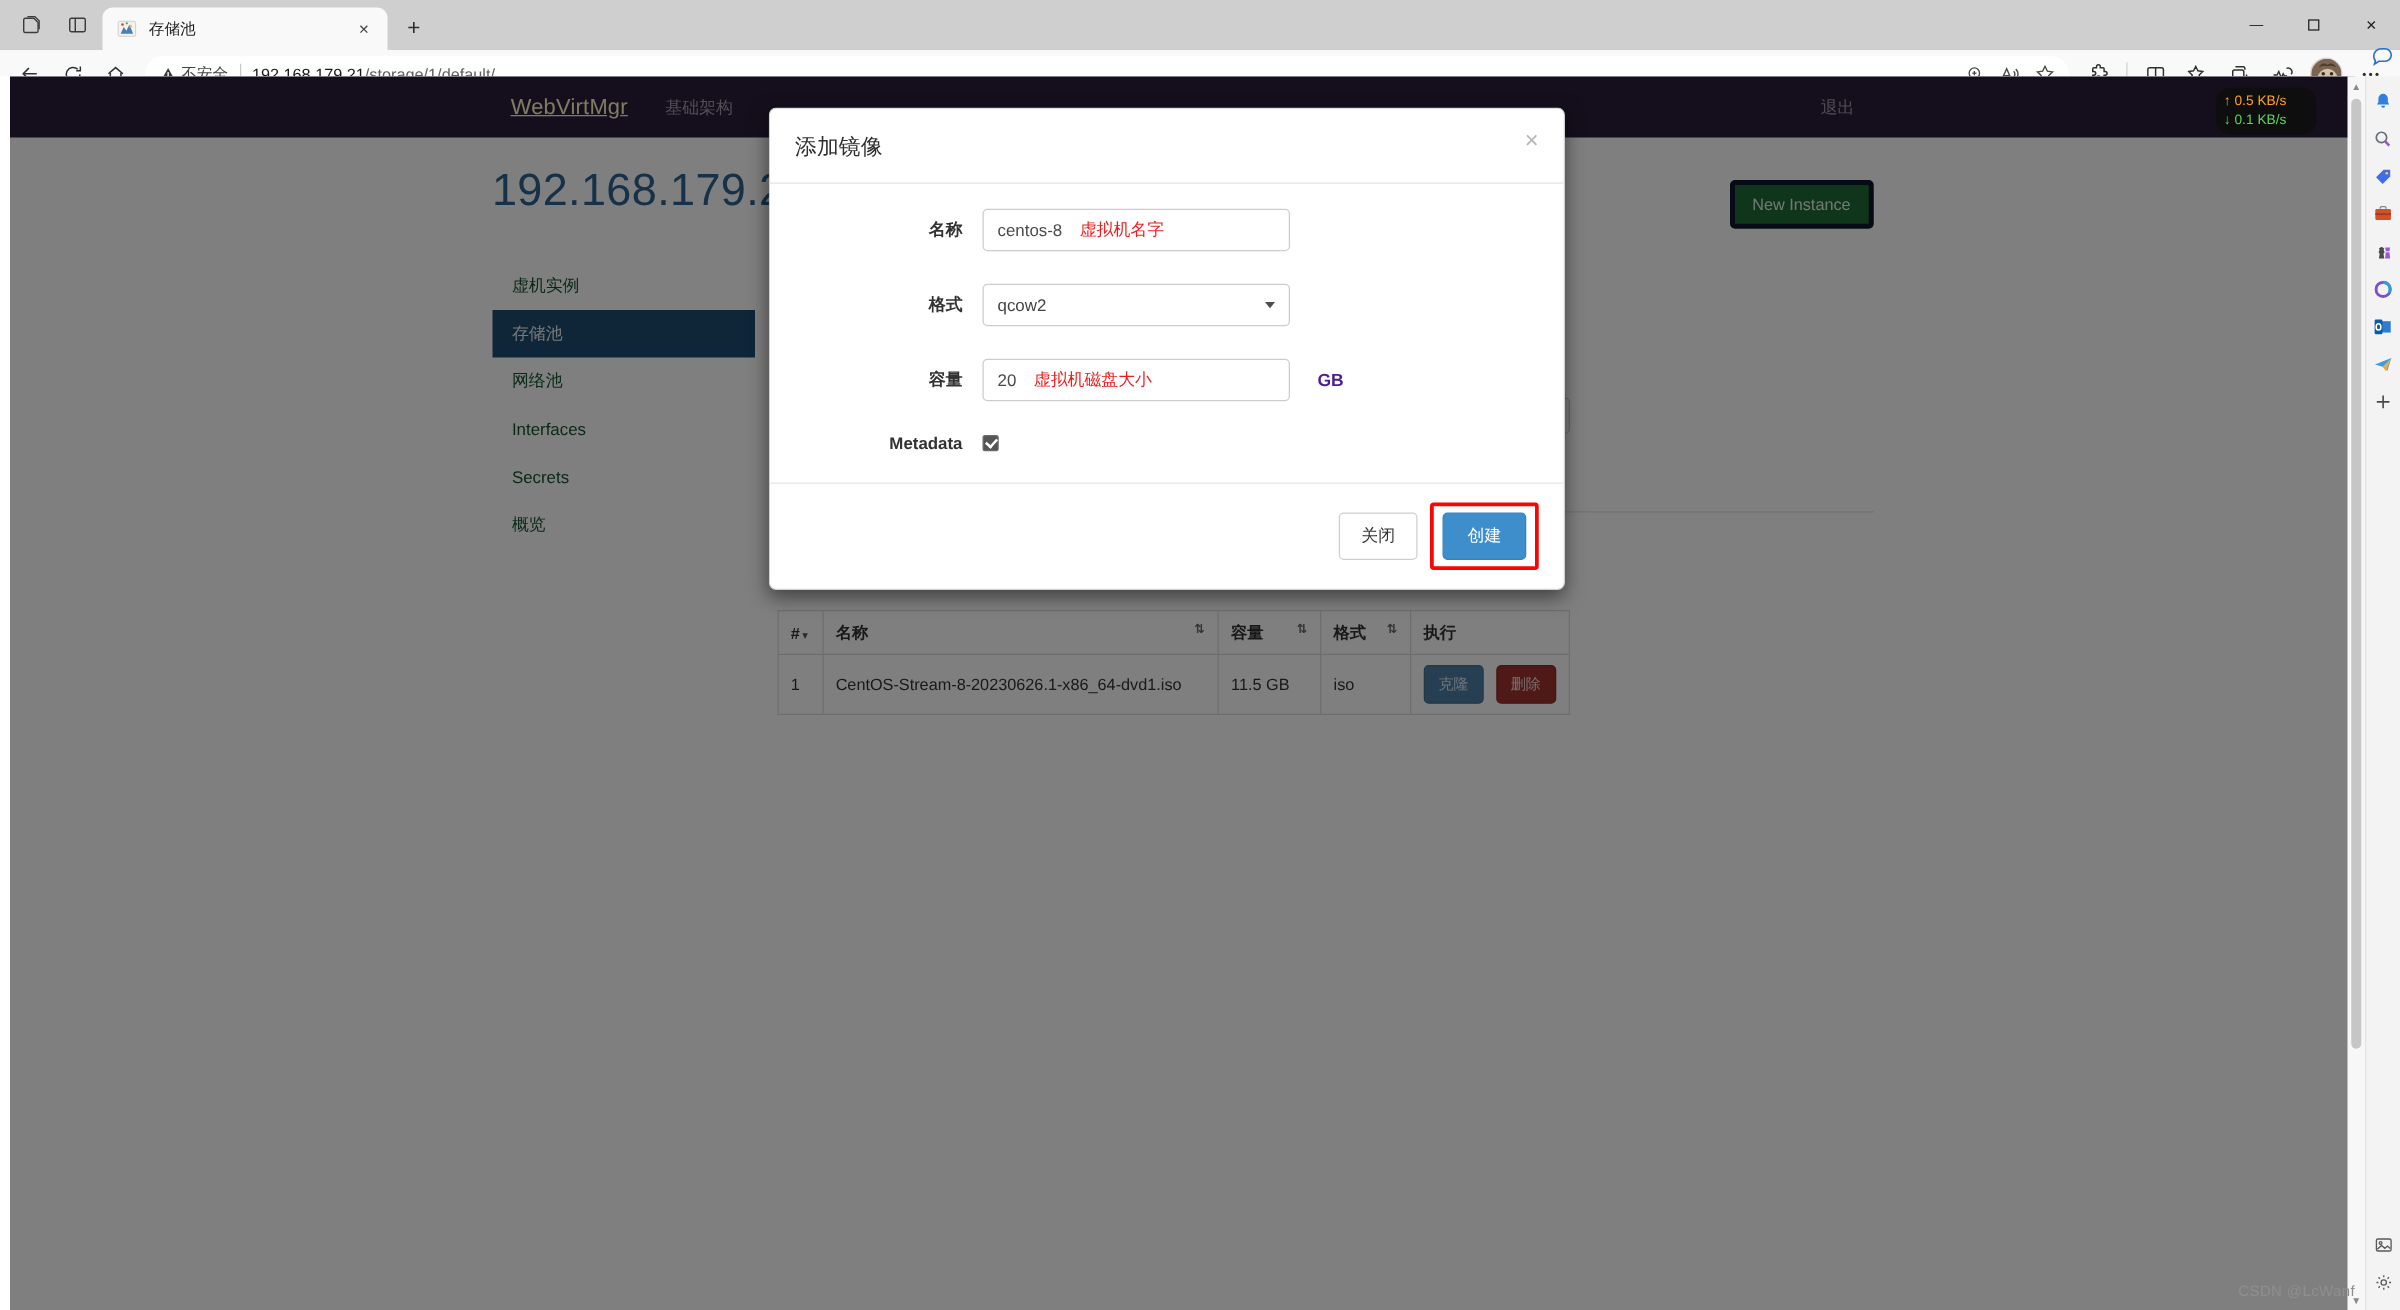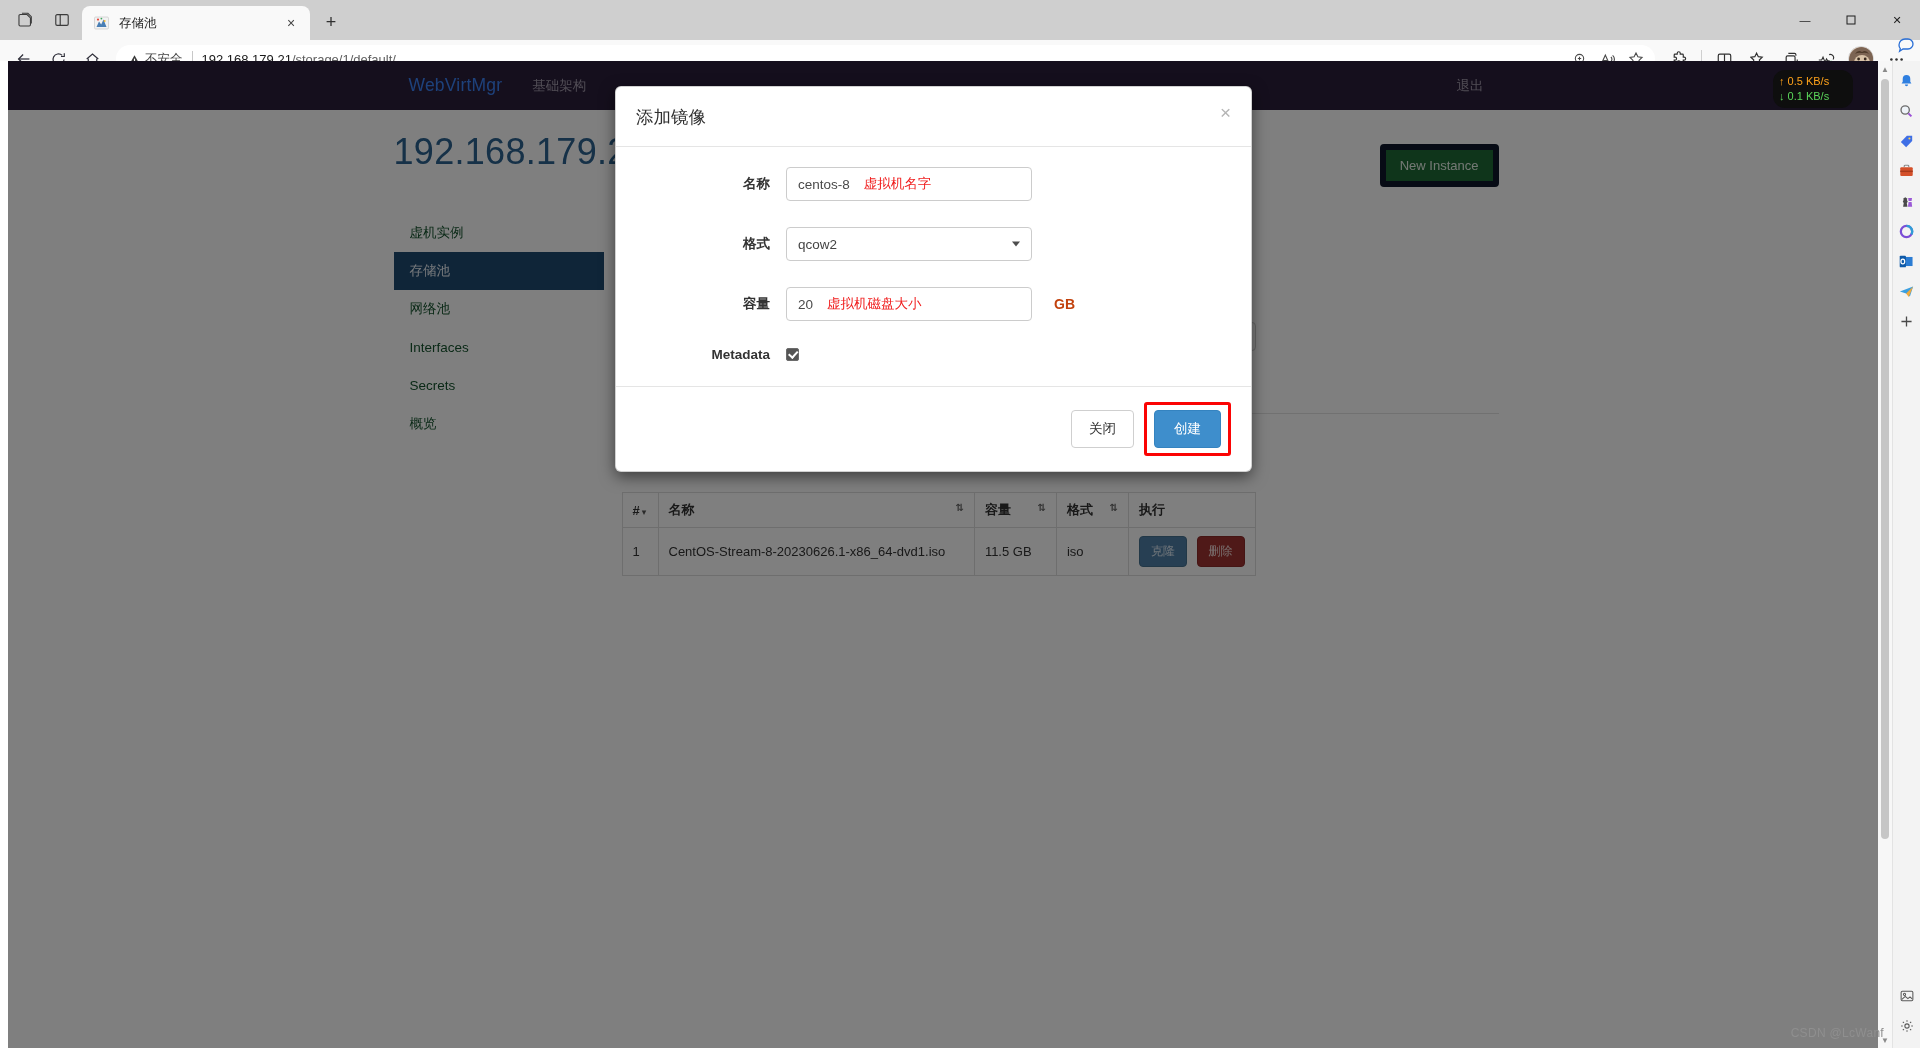--- a/index.html
+++ b/index.html
@@ -98,38 +98,38 @@
   }
 
   .navbar {
     height: 49px; background: #2b1f3b; display: flex; align-items: center;
     position: relative; z-index: 10;
   }
   .nav-inner {
     width: 1105px; margin: 0 auto; display: flex; align-items: center; height: 49px;
   }
   .brand {
-    color: #3b82f6; font-size: 17.5px; padding: 0 15px; letter-spacing: .2px;
+    color: #fef9c3; font-size: 17.5px; padding: 0 15px; letter-spacing: .2px; text-decoration: underline;
   }
   .nav-link {
     color: #a29aab; font-size: 13.5px; padding: 4px 15px; line-height: 49px;
   }
   .nav-right { margin-left: auto; }
 
   .content { width: 1105px; margin: 0 auto; position: relative; padding-top: 22px; }
 
   .page-head { display: flex; align-items: flex-start; }
   .page-title {
     font-size: 36px; color: #2c6390; font-weight: 400; line-height: 1.1;
     letter-spacing: .3px;
   }
   .btn-newinst {
     margin-left: auto; margin-top: 12px;
     background: #1f6b36; color: #e6f0e8; font-size: 13px;
-    padding: 8px 14px; border-radius: 4px; border: 6px solid #0f172a;
+    padding: 8px 14px; border-radius: 4px; border: 4px solid #0f172a;
   }
 
   .body-row { display: flex; margin-top: 24px; }
   .sidebar { width: 210px; flex: 0 0 210px; padding-top: 3px; }
   .side-item {
     display: block; font-size: 13.5px; color: #14532d;
     padding: 11px 16px; line-height: 1.2;
   }
   .side-item.active { background: #1e4a71; color: #eaf0f5; }
 
@@ -200,21 +200,21 @@
   .select-ctl {
     width: 246px; height: 34px; border: 1px solid #cccccc; border-radius: 4px;
     background: #fff; font-size: 13.5px; color: #444; padding: 0 11px;
     display: flex; align-items: center; position: relative;
   }
   .select-caret {
     position: absolute; right: 11px; top: 50%; transform: translateY(-50%);
     width: 0; height: 0; border-left: 4.5px solid transparent;
     border-right: 4.5px solid transparent; border-top: 5.5px solid #4d4d4d;
   }
-  .unit { font-size: 14px; font-weight: bold; color: #c2410c; margin-left: 22px; }
+  .unit { font-size: 14px; font-weight: bold; color: #4c1d95; margin-left: 22px; }
   .cbx {
     width: 13px; height: 13px; border: 1px solid #6b6b6b; background: #555;
     border-radius: 2px; display: flex; align-items: center; justify-content: center;
   }
   .cbx::after {
     content: ""; width: 3.5px; height: 7px; border: solid #fff;
     border-width: 0 2px 2px 0; transform: rotate(42deg) translate(-0.5px,-1px);
   }
   .row-meta .form-label { width: 170px; flex: 0 0 170px; }
 

